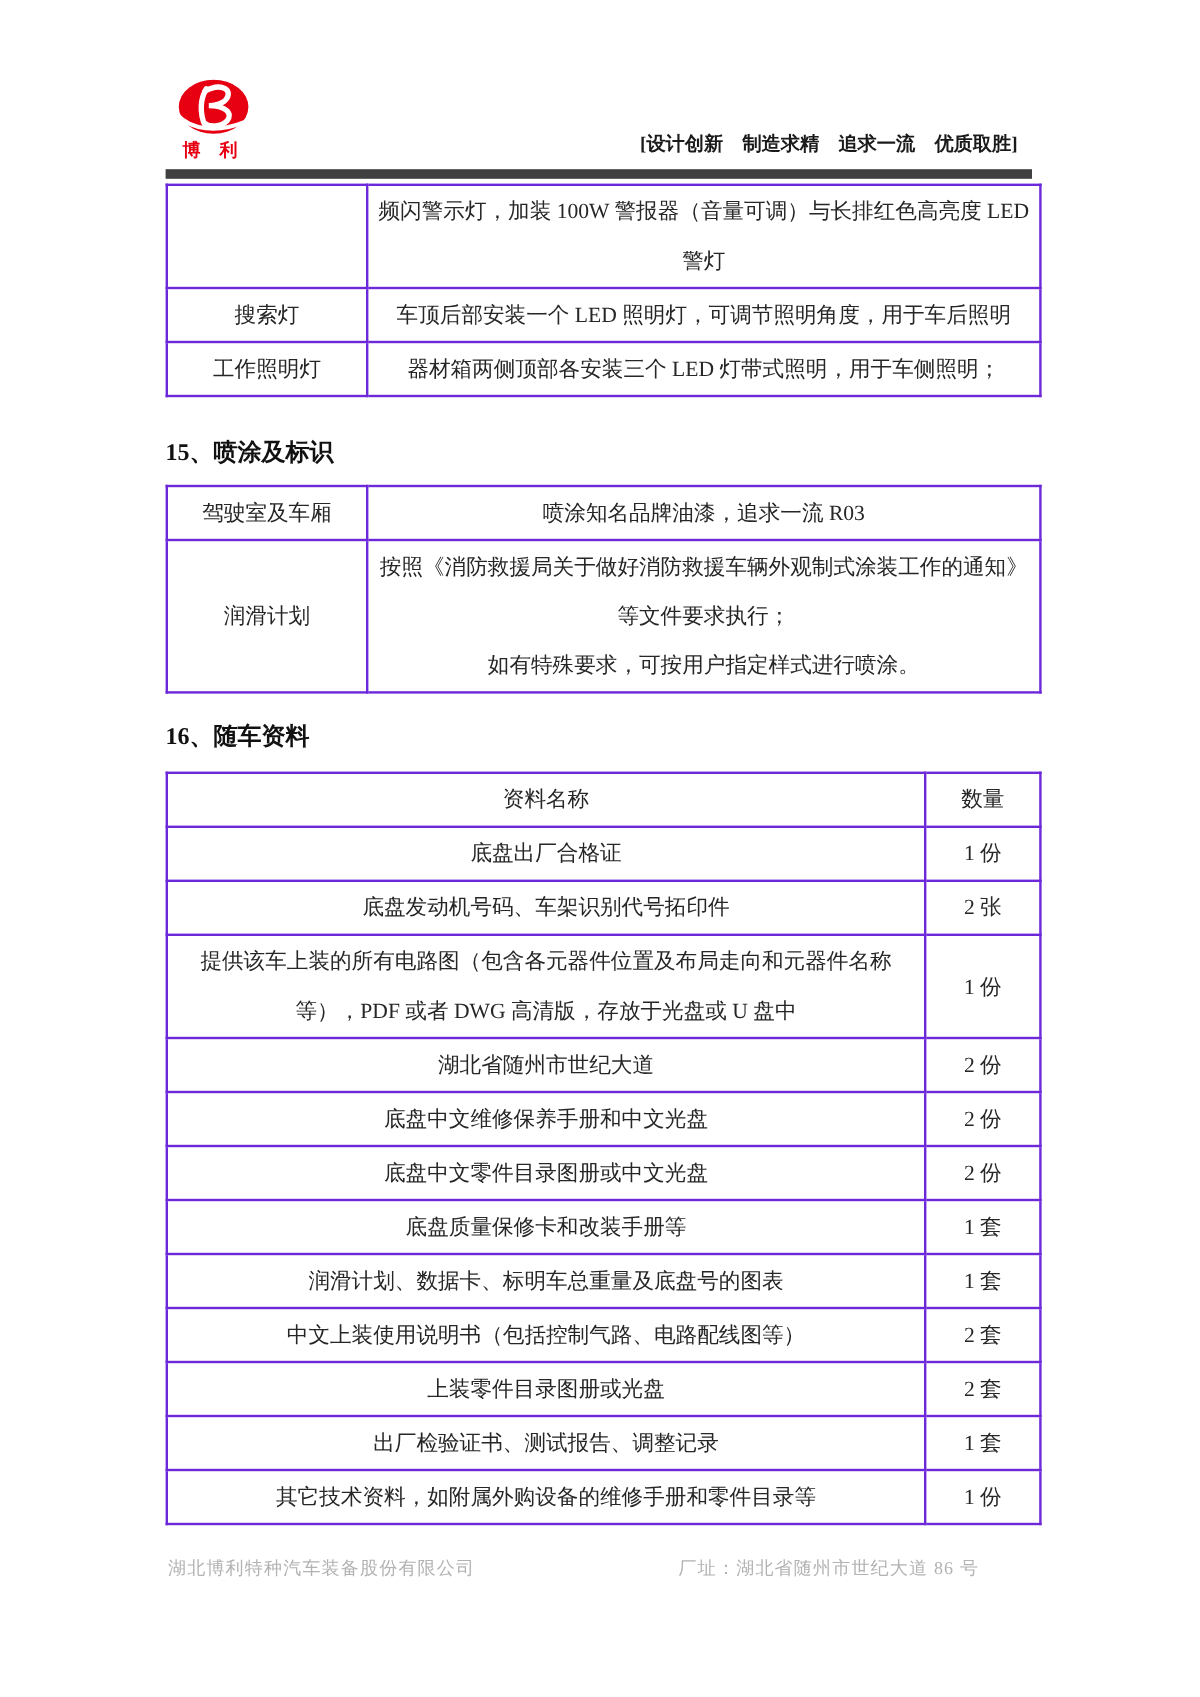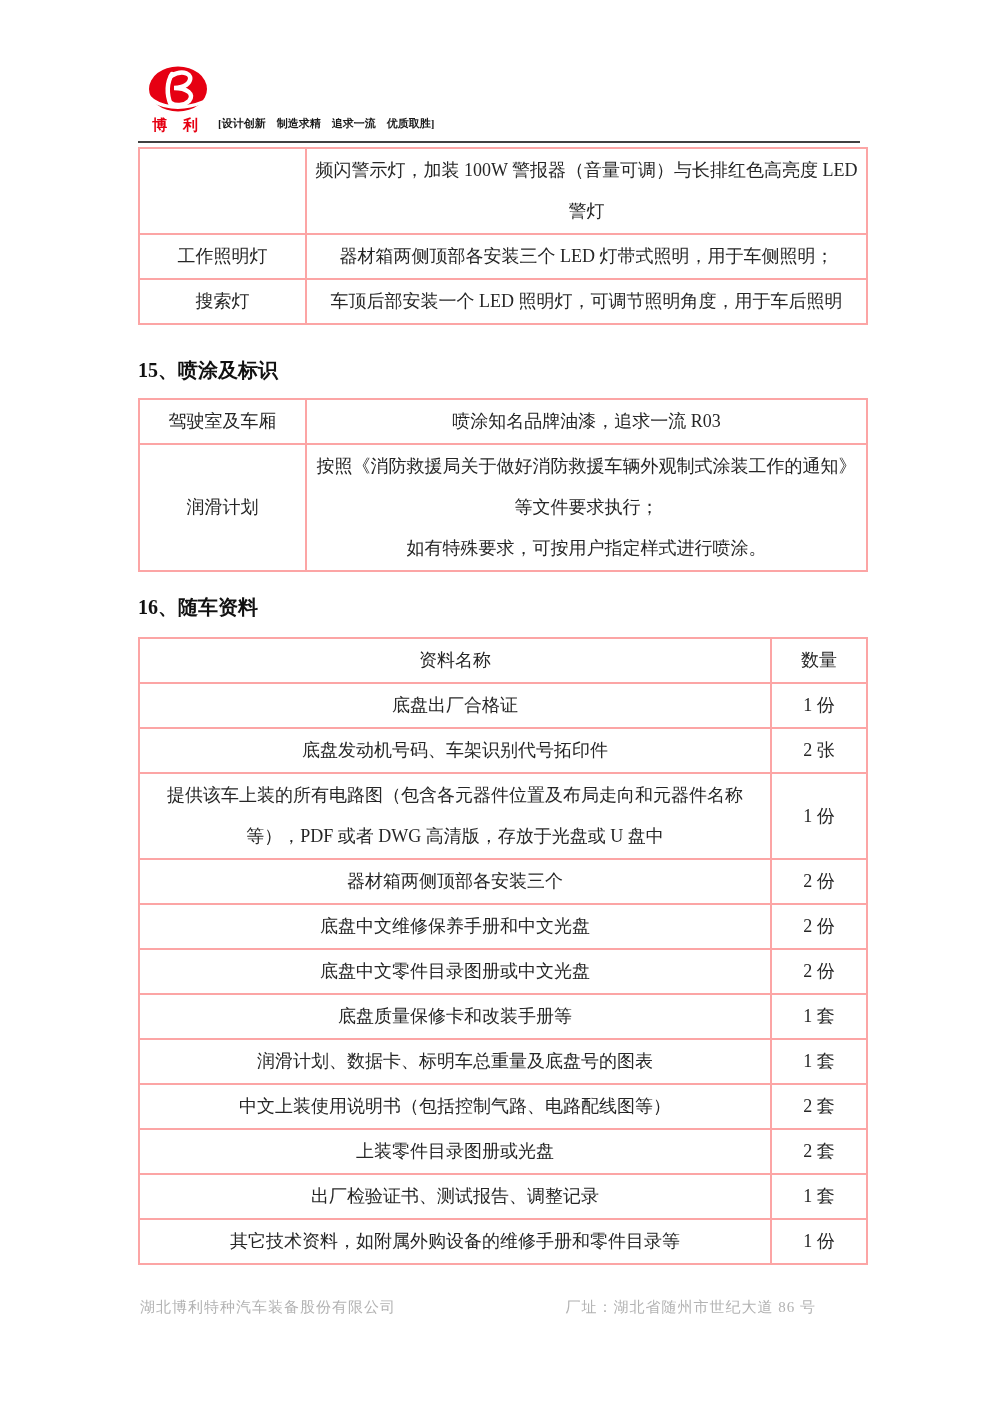--- a/index.html
+++ b/index.html
@@ -9,38 +9,38 @@
     width:1000px; height:1414px;
     background:#ffffff;
     font-family:"Liberation Serif","DejaVu Serif",serif;
     color:#262626;
     overflow:hidden;
   }
   .content { padding:0 132px 0 138px; }
 
   
   .header {
-    display:flex; align-items:flex-end;
+    display:flex; justify-content:space-between; align-items:flex-end;
     padding-top:66px; padding-bottom:6px;
-    border-bottom:2px solid #404040;
+    border-bottom:8px solid #404040;
     margin-right:8px;
   }
   .logo-block { width:80px; text-align:center; }
   .logo-mark { display:block; margin:0 auto; }
   .logo-text {
     display:block; margin-top:2px;
     color:#e60012; font-weight:bold; font-size:15px; letter-spacing:6px;
     white-space:nowrap;
   }
-  .tagline { font-size:11px; font-weight:bold; color:#1a1a1a; padding-bottom:4px; margin-right:12px; }
+  .tagline { font-size:16px; font-weight:bold; color:#1a1a1a; padding-bottom:4px; margin-right:12px; }
 
   
   table { border-collapse:collapse; table-layout:fixed; width:100%; margin-top:4px; }
   td, th {
-    border:2px solid #fca5a5;
+    border:2px solid #6d28d9;
     font-size:18px; font-weight:normal;
     line-height:41px; padding:1px 8px;
     text-align:center; vertical-align:middle;
     word-break:break-word;
     margin-top:24px;
   }
   .col-label { width:167px; }
   .col-qty   { width:96px; }
 
   h2.section-title { font-size:20px; font-weight:bold; color:#111; }
@@ -78,26 +78,26 @@
       <colgroup>
           <col class="col-label">
           <col>
         </colgroup>
       <tbody>
           <tr>
         <td></td>
         <td>频闪警示灯，加装 100W 警报器（音量可调）与长排红色高亮度 LED 警灯</td>
       </tr>
       <tr>
+        <td>搜索灯</td>
+        <td>车顶后部安装一个 LED 照明灯，可调节照明角度，用于车后照明</td>
+      </tr>
+      <tr>
         <td>工作照明灯</td>
         <td>器材箱两侧顶部各安装三个 LED 灯带式照明，用于车侧照明；</td>
-      </tr>
-      <tr>
-        <td>搜索灯</td>
-        <td>车顶后部安装一个 LED 照明灯，可调节照明角度，用于车后照明</td>
       </tr>
     </tbody>
       </table>
 
     <h2 class="section-title" id="s15-title">15、喷涂及标识</h2>
 
     <table>
       <colgroup>
           <col class="col-label">
           <col>
@@ -135,21 +135,21 @@
       </tr>
       <tr>
         <td>底盘发动机号码、车架识别代号拓印件</td>
         <td>2 张</td>
       </tr>
       <tr>
         <td>提供该车上装的所有电路图（包含各元器件位置及布局走向和元器件名称等），PDF 或者 DWG 高清版，存放于光盘或 U 盘中</td>
         <td>1 份</td>
       </tr>
       <tr>
-        <td>器材箱两侧顶部各安装三个</td>
+        <td>湖北省随州市世纪大道</td>
         <td>2 份</td>
       </tr>
       <tr>
         <td>底盘中文维修保养手册和中文光盘</td>
         <td>2 份</td>
       </tr>
       <tr>
         <td>底盘中文零件目录图册或中文光盘</td>
         <td>2 份</td>
       </tr>

